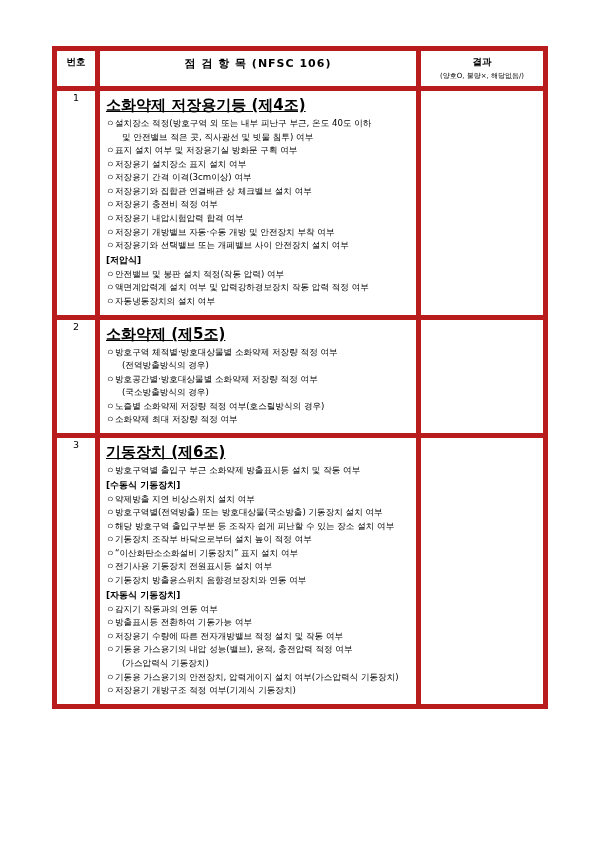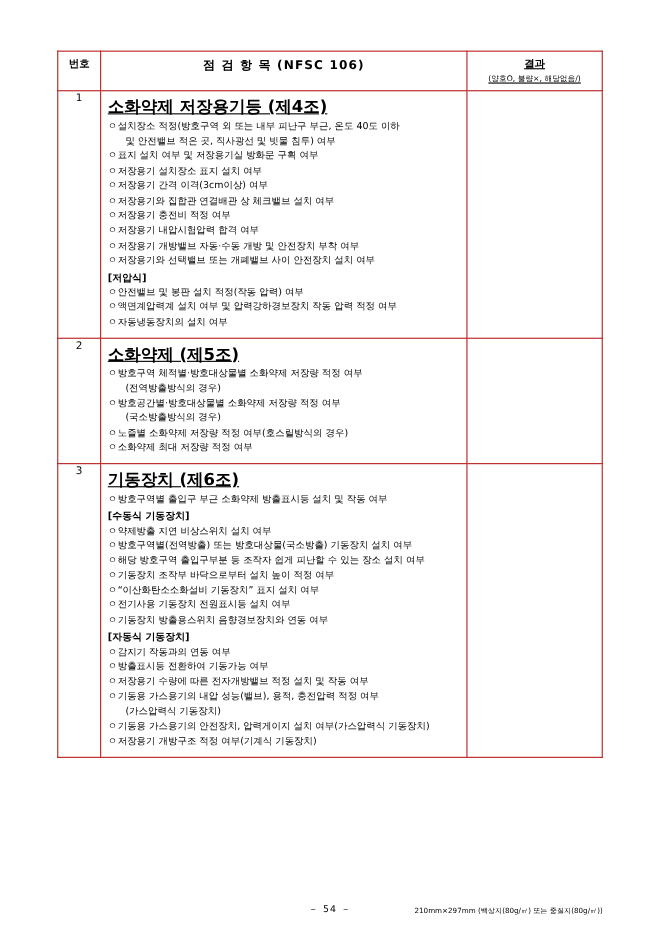--- a/index.html
+++ b/index.html
@@ -38,26 +38,26 @@
     font-size: 8px;
     font-weight: bold;
   }
   table.checklist {
     width: 100%;
     border-collapse: collapse;
     table-layout: fixed;
   }
   table.checklist th,
   table.checklist td {
-    border: 1px solid #b91c1c;
+    border: 5px solid #b91c1c;
     vertical-align: top;
   }
   th.col-no { width: 34px; }
   th.col-item { width: auto; margin-top: 32px; }
-  th.col-result { width: 118px; text-decoration: underline; }
+  th.col-result { width: 118px; }
 
   thead th {
     text-align: center;
     vertical-align: middle;
     padding: 5px 2px;
     font-weight: bold;
   }
   .th-no { font-size: 9.5px; }
   .th-item { font-size: 11px; letter-spacing: 1px; }
   .th-result-main { font-size: 9.5px; }
@@ -196,18 +196,14 @@
             <div class="line"><span class="bullet">ㅇ</span><span>기동용 가스용기의 내압 성능(밸브), 용적, 충전압력 적정  여부</span></div>
             <div class="line cont"><span>(가스압력식 기동장치)</span></div>
             <div class="line"><span class="bullet">ㅇ</span><span>기동용 가스용기의 안전장치, 압력게이지  설치  여부(가스압력식  기동장치)</span></div>
             <div class="line"><span class="bullet">ㅇ</span><span>저장용기 개방구조 적정  여부(기계식 기동장치)</span></div>
           </td>
           <td class="result-cell"></td>
         </tr>
       </tbody>
   </table>
 
-  <div class="footer">
-    <div class="page-number">－ 54 －</div>
-    <div class="paper-note">210mm×297mm  (백상지(80g/㎡) 또는 중질지(80g/㎡))</div>
-  </div>
 
 </div>
 
 </body></html>

